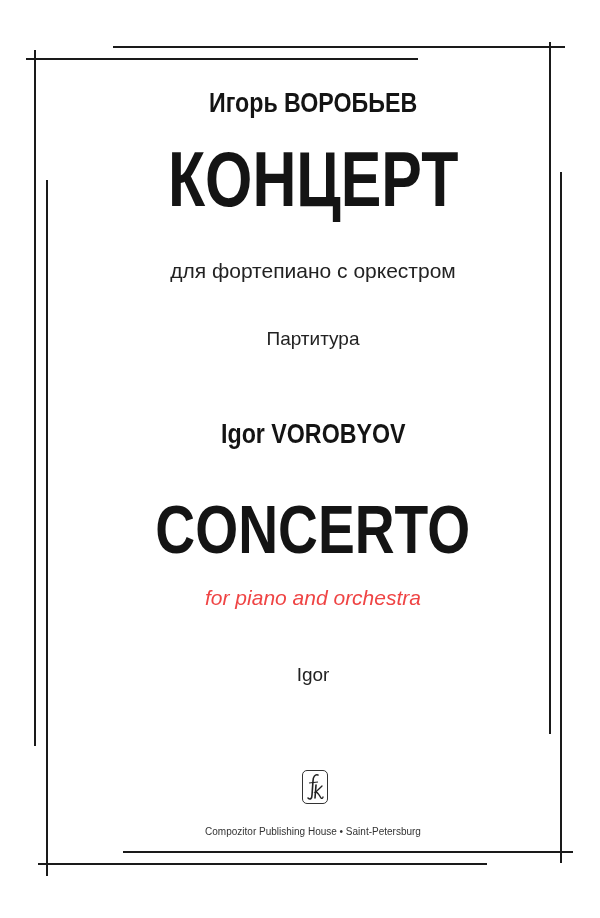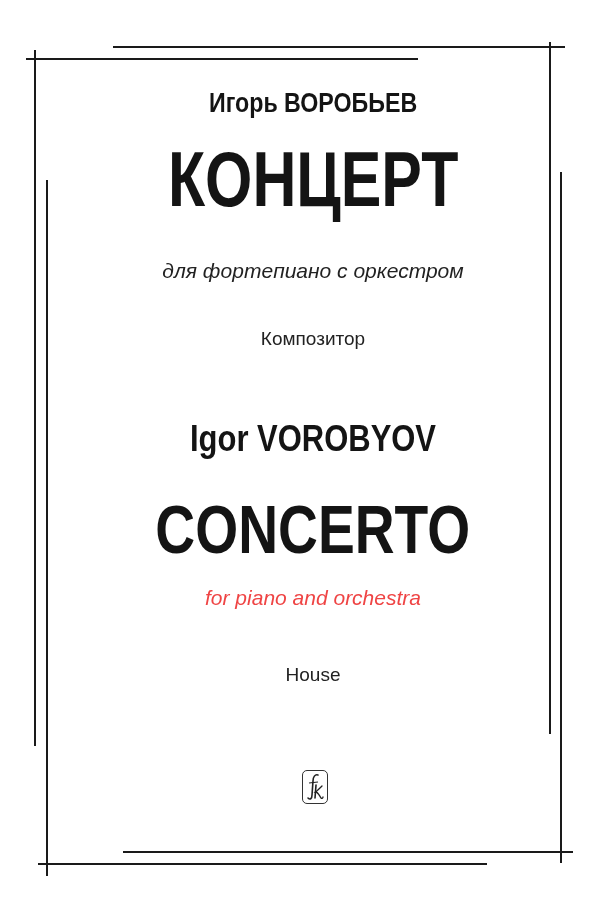--- a/index.html
+++ b/index.html
@@ -48,33 +48,32 @@
     .author-ru .inner { display: inline-block; transform: scaleX(0.86); transform-origin: center; }
     .title-ru {
       top: 140px;
       font-size: 78px;
       font-weight: bold;
     }
     .title-ru .inner { display: inline-block; transform: scaleX(0.78); transform-origin: center; }
     .sub-ru {
       top: 260px;
       font-family: "Liberation Sans", sans-serif;
-      font-style: italic;
       font-size: 21px;
       color: #222;
     }
     .score-ru {
       top: 329px;
       font-family: "Liberation Sans", sans-serif;
       font-size: 19px;
       color: #222;
     }
     .author-en {
       top: 421px;
-      font-size: 36px;
+      font-size: 27px;
       font-weight: bold;
     }
     .author-en .inner { display: inline-block; transform: scaleX(0.86); transform-origin: center; }
     .title-en {
       top: 495px;
       font-size: 69px;
       font-weight: bold;
     }
     .title-en .inner { display: inline-block; transform: scaleX(0.80); transform-origin: center; }
     .sub-en {
@@ -124,35 +123,36 @@
   <div class="hline" style="left:123px; top:851px; width:450px;"></div>
   <div class="hline" style="left:38px; top:863px; width:449px;"></div>
 
   <div class="txt condensed author-ru">
     <span class="inner">Игорь ВОРОБЬЕВ</span>
   </div>
   <div class="txt condensed title-ru">
     <span class="inner">КОНЦЕРТ</span>
   </div>
   <div class="txt sub-ru">для фортепиано с оркестром</div>
-  <div class="txt score-ru">Композитор</div>
+  <div class="txt score-ru">Партитура</div>
 
   <div class="txt condensed author-en">
     <span class="inner">Igor VOROBYOV</span>
   </div>
   <div class="txt condensed title-en">
     <span class="inner">CONCERTO</span>
   </div>
   <div class="txt sub-en">for piano and orchestra</div>
-  <div class="txt score-en">House</div>
+  <div class="txt score-en">Igor</div>
 
   <div class="logo">
     <svg width="24" height="32" viewBox="0 0 24 32">
 
       <path d="M15 4 C12 3, 10 6, 10 10 L9 24 C9 28, 7 29, 5 27" fill="none" stroke="#222" stroke-width="1.6" stroke-linecap="round"></path>
       <line x1="6" y1="12" x2="15" y2="11" stroke="#222" stroke-width="1.2"></line>
 
       <path d="M13 14 L12 27" fill="none" stroke="#222" stroke-width="1.6" stroke-linecap="round"></path>
       <path d="M19 15 C16 18, 14 20, 12.5 21 C15 21, 16 24, 18 27 C19 28, 20 27, 20 26" fill="none" stroke="#222" stroke-width="1.3" stroke-linecap="round"></path>
     </svg>
   </div>
 
+  <div class="txt pub pub-en">Compozitor Publishing House • Saint-Petersburg</div>
 </div>
 
 </body></html>

